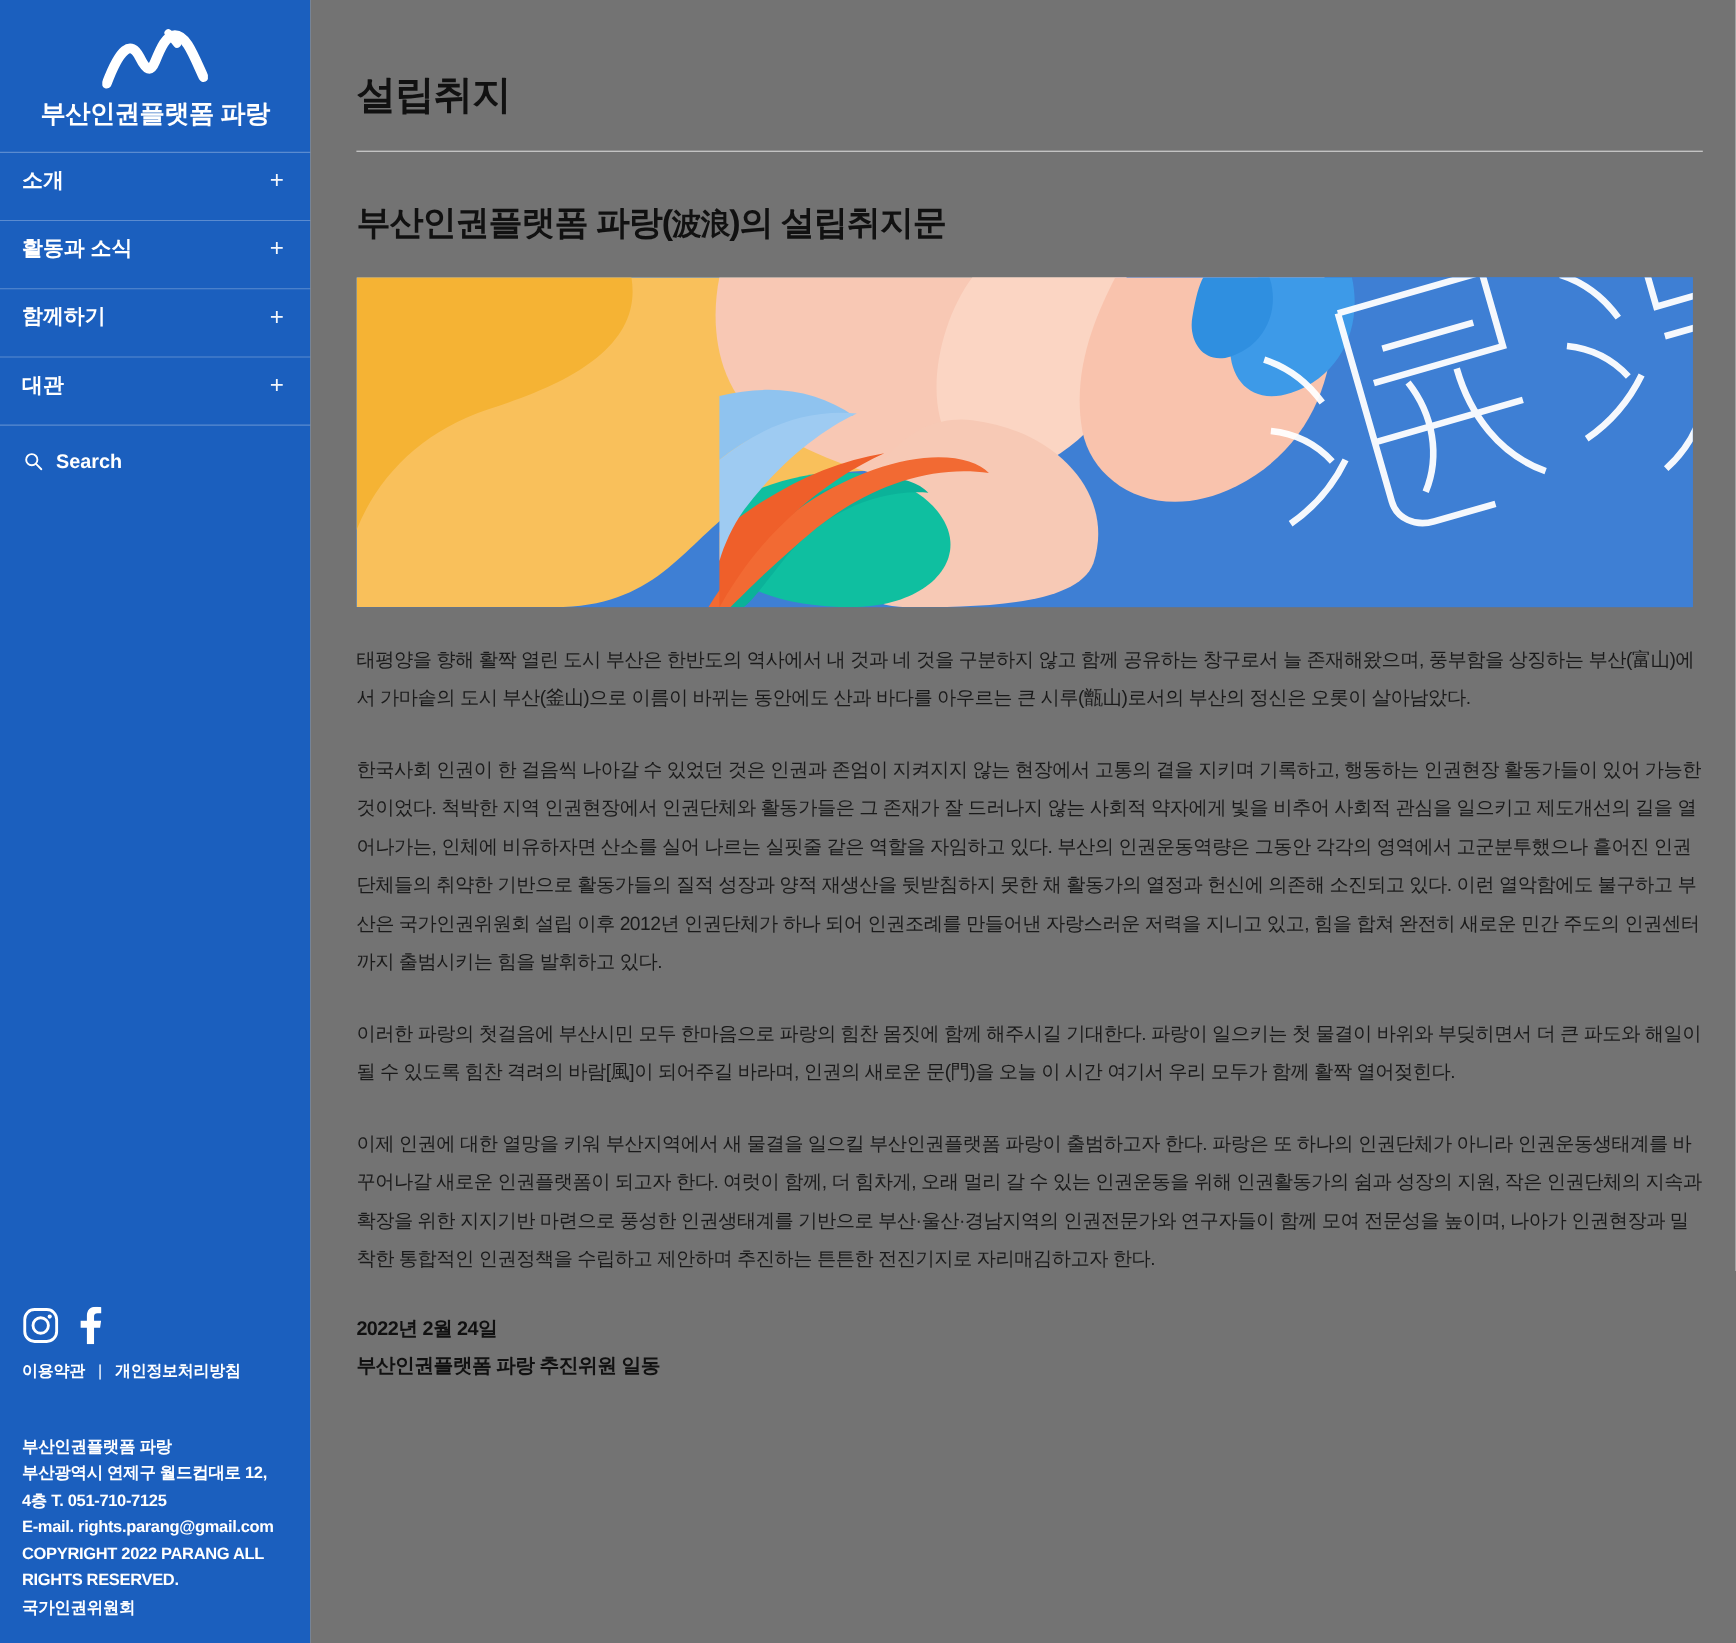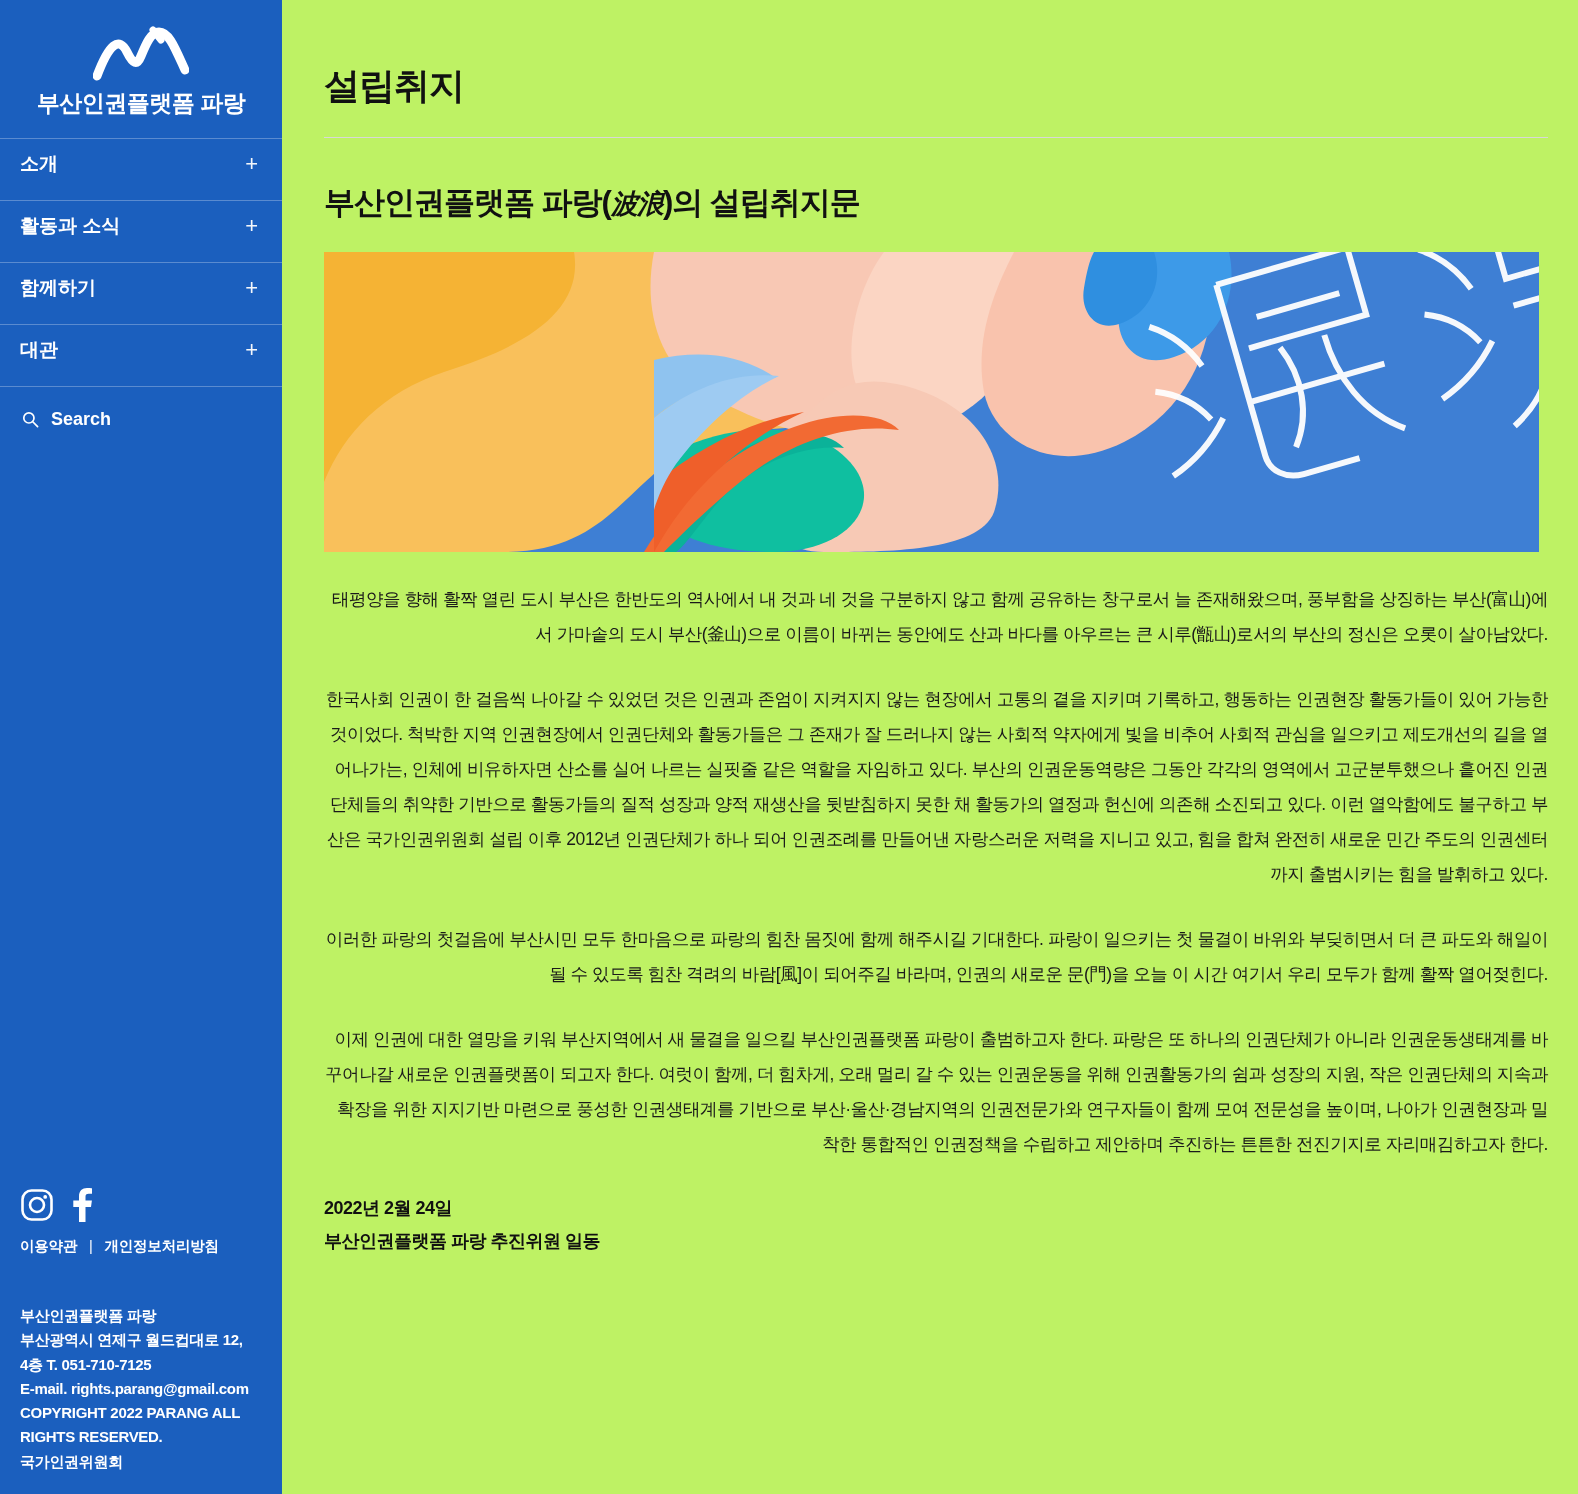--- a/index.html
+++ b/index.html
@@ -97,57 +97,57 @@
     font-weight: 700;
     line-height: 1.62;
     letter-spacing: -0.3px;
     max-width: 250px;
   }
 
   
   .main {
     flex: 1 1 auto;
     padding: 0 30px 12px 42px;
-    background: #bef264;
+    background: #737373;
   }
   .page-title {
     font-size: 36px;
     font-weight: 800;
     color: #111;
     padding: 38px 0 26px 0;
     border-bottom: 1px solid #d8d8d8;
     letter-spacing: -1px;
   }
   .doc-title {
     font-size: 31px;
     font-weight: 800;
     color: #111;
     margin: 44px 0 28px 0;
     letter-spacing: -1px;
   }
-  .doc-title .han { font-size: 27px; font-style: italic; }
+  .doc-title .han { font-size: 27px; }
 
   .hero {
     width: 1215px;
     height: 300px;
     position: relative;
     overflow: hidden;
     background: #3e7fd4;
   }
   .hero svg { display: block; }
 
   .body-text {
     margin-top: 30px;
     font-size: 17.5px;
     line-height: 2.0;
     color: #1a1a1a;
     letter-spacing: -0.45px;
     max-width: 1230px;
   }
-  .body-text p { margin: 12px 0 30px 0; text-align: right; }
+  .body-text p { margin: 12px 0 30px 0; }
   .sig {
     font-size: 18px;
     font-weight: 800;
     line-height: 1.85;
     color: #111;
     letter-spacing: -0.5px;
     margin-top: 4px;
     padding-bottom: 30px;
   }
 </style>

